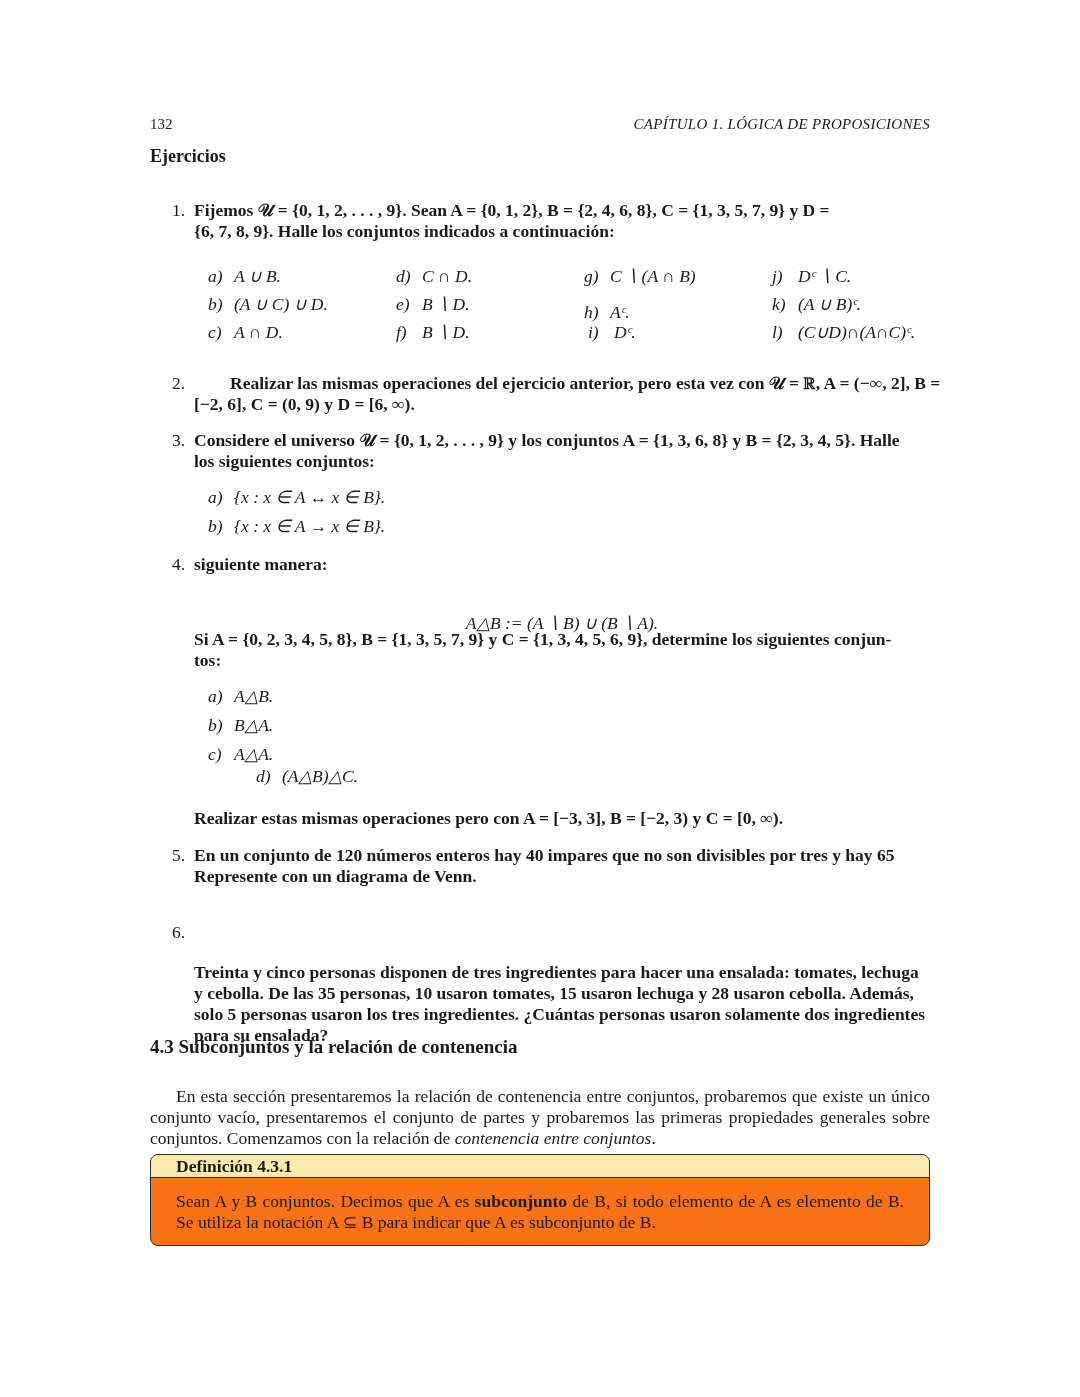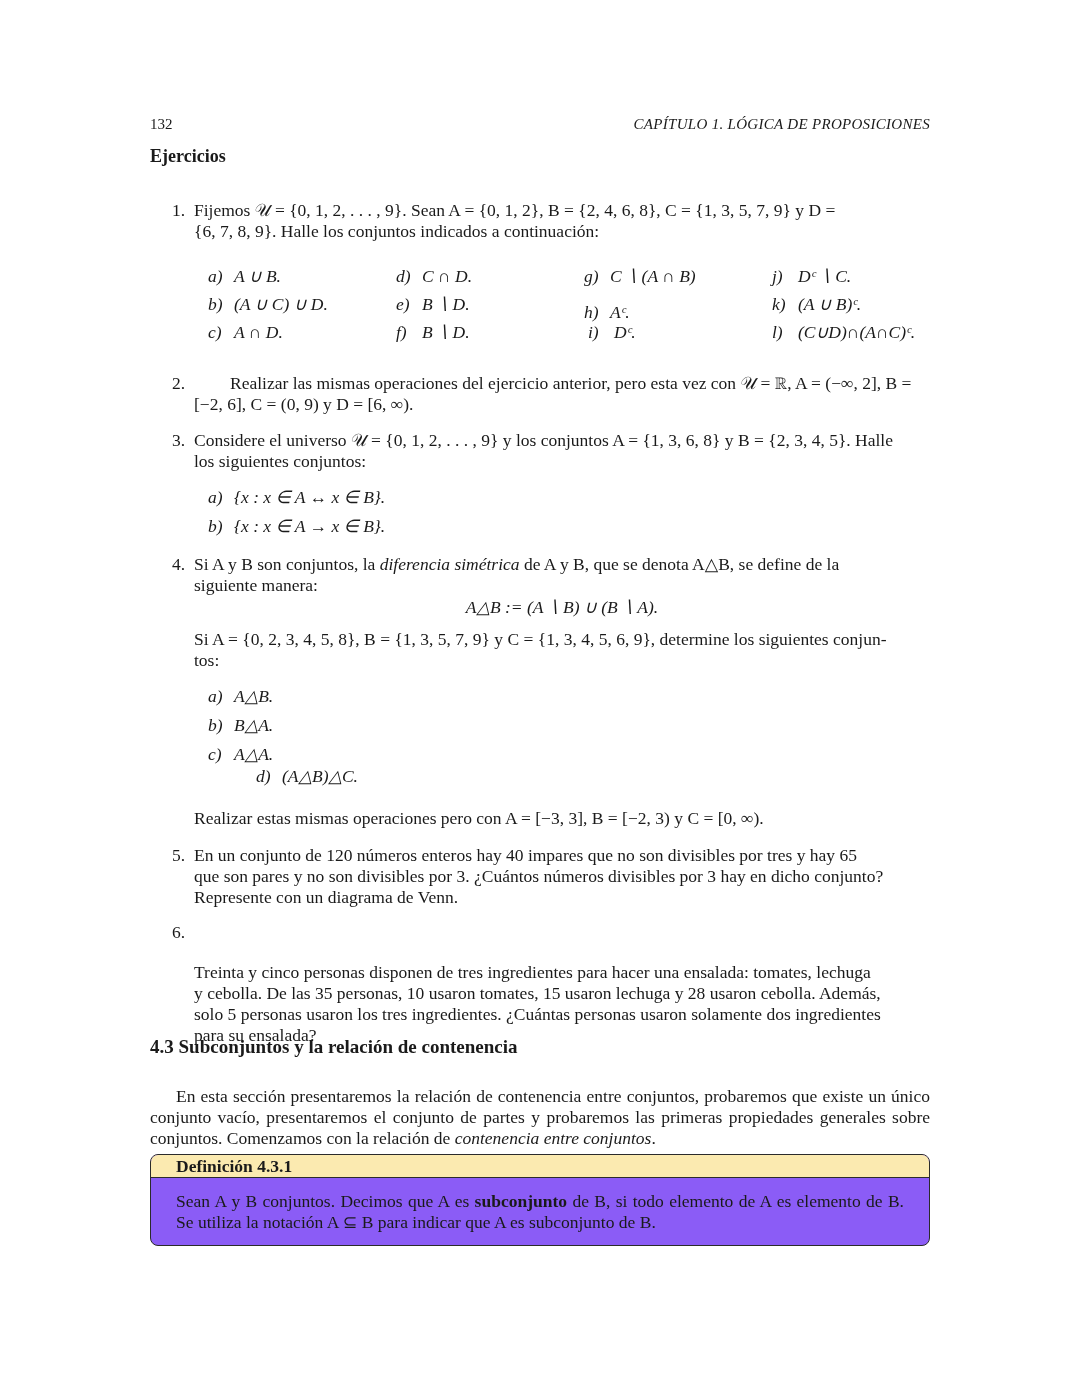--- a/index.html
+++ b/index.html
@@ -9,32 +9,32 @@
   .header { position: absolute; top: 116px; left: 0; width: 780px; height: 22px;
             font-family: "Liberation Serif", serif; font-size: 15px; }
   .header .pg { position: absolute; left: 0; top: 0; }
   .header .chap { position: absolute; right: 0; top: 0; font-style: italic; letter-spacing: 0.3px; }
   .h-ejer { position: absolute; top: 146px; left: 0; font-family: "Liberation Serif", serif;
             font-weight: bold; font-size: 18px; }
   .txt { font-family: "Liberation Serif", serif; font-size: 17.5px; line-height: 21px; }
   .m { font-style: italic; }
   .ex { position: absolute; left: 22px; width: 758px; }
   .ex .num { position: absolute; left: 0; top: 0; }
-  .ex .body { margin-left: 22px; text-align: justify; }
+  .ex .body { margin-left: 22px; text-align: justify; font-weight: bold; }
   .grid4 { position: absolute; left: 58px; width: 722px; }
   .grid4 .cell { position: absolute; white-space: nowrap; }
   .lst { position: absolute; left: 58px; }
   .lst .it { position: absolute; white-space: nowrap; left: 0; }
   .lbl { font-style: italic; display: inline-block; width: 26px; }
-  .center { position: absolute; left: 0; width: 780px; text-align: center; }
+  .center { position: absolute; left: 0; width: 780px; text-align: center; margin-top: 16px; }
   .h-sec { position: absolute; top: 1036px; left: 0; font-family: "Liberation Serif", serif;
            font-weight: bold; font-size: 19px; }
   .para { position: absolute; top: 1086px; left: 0; width: 780px; text-align: justify; text-indent: 26px; }
   .defbox { position: absolute; top: 1154px; left: 0; width: 778px; height: 90px;
-            border: 1.5px solid #2b2b2b; border-radius: 8px; overflow: hidden; background: #8b5cf6; }
+            border: 1.5px solid #2b2b2b; border-radius: 8px; overflow: hidden; background: #f97316; }
   .defhead { height: 22px; background: #fbeab0; border-bottom: 1.2px solid #2b2b2b;
              font-family: "Liberation Serif", serif; font-weight: bold; font-size: 17.5px;
              padding-left: 25px; line-height: 22px; }
   .defbody { padding: 13px 25px 0 25px; text-align: justify; }
   b.bold { font-weight: bold; }
 </style>
 </head>
 <body>
 
 <div class="page">
@@ -84,21 +84,20 @@
     </div>
   </div>
   <div class="lst txt" style="top:487px;">
     <div class="it" style="top:0;"><span class="lbl">a)</span><span class="m">{x : x ∈ A ↔ x ∈ B}.</span></div>
     <div class="it" style="top:29px;"><span class="lbl">b)</span><span class="m">{x : x ∈ A → x ∈ B}.</span></div>
   </div>
 
   <div class="ex txt" style="top:554px;">
     <span class="num">4.</span>
     <div class="body">
-      <div style="white-space:nowrap;"><span>Si A y B son conjuntos, la </span><em>diferencia simétrica</em><span> de A y B, que se denota A△B, se define de la</span></div>
       <div>siguiente manera:</div>
     </div>
   </div>
   <div class="center txt m" style="top:597px;left:22px;">A△B := (A ∖ B) ∪ (B ∖ A).</div>
   <div class="ex txt" style="top:629px;">
     <div class="body">
       <div style="white-space:nowrap;">Si A = {0, 2, 3, 4, 5, 8}, B = {1, 3, 5, 7, 9} y C = {1, 3, 4, 5, 6, 9}, determine los siguientes conjun-</div>
       <div>tos:</div>
     </div>
   </div>
@@ -109,21 +108,20 @@
     <div class="it" style="top:80px;margin-left:48px;"><span class="lbl">d)</span><span class="m">(A△B)△C.</span></div>
   </div>
   <div class="ex txt" style="top:808px;">
     <div class="body">Realizar estas mismas operaciones pero con A = [−3, 3], B = [−2, 3) y C = [0, ∞).</div>
   </div>
 
   <div class="ex txt" style="top:845px;">
     <span class="num">5.</span>
     <div class="body">
       <div style="white-space:nowrap;">En un conjunto de 120 números enteros hay 40 impares que no son divisibles por tres y hay 65</div>
-      <div style="white-space:nowrap;">que son pares y no son divisibles por 3. ¿Cuántos números divisibles por 3 hay en dicho conjunto?</div>
       <div>Represente con un diagrama de Venn.</div>
     </div>
   </div>
 
   <div class="ex txt" style="top:922px;">
     <span class="num">6.</span>
     <div class="body">
       <div style="white-space:nowrap;margin-top:40px;">Treinta y cinco personas disponen de tres ingredientes para hacer una ensalada: tomates, lechuga</div>
       <div style="white-space:nowrap;">y cebolla. De las 35 personas, 10 usaron tomates, 15 usaron lechuga y 28 usaron cebolla. Además,</div>
       <div style="white-space:nowrap;">solo 5 personas usaron los tres ingredientes. ¿Cuántas personas usaron solamente dos ingredientes</div>

